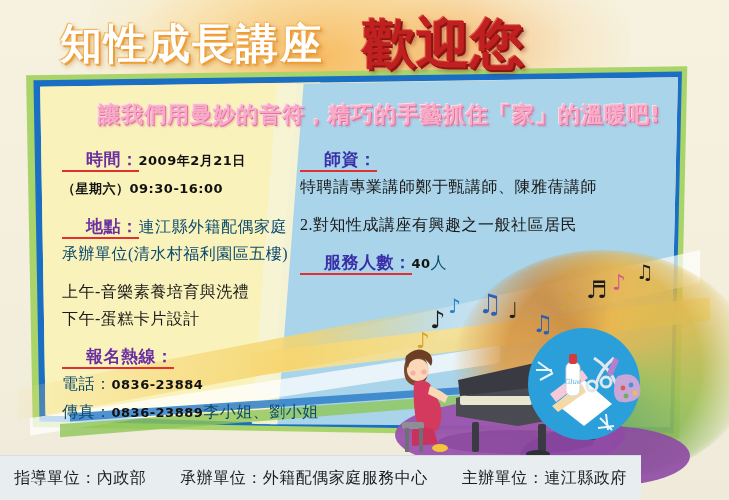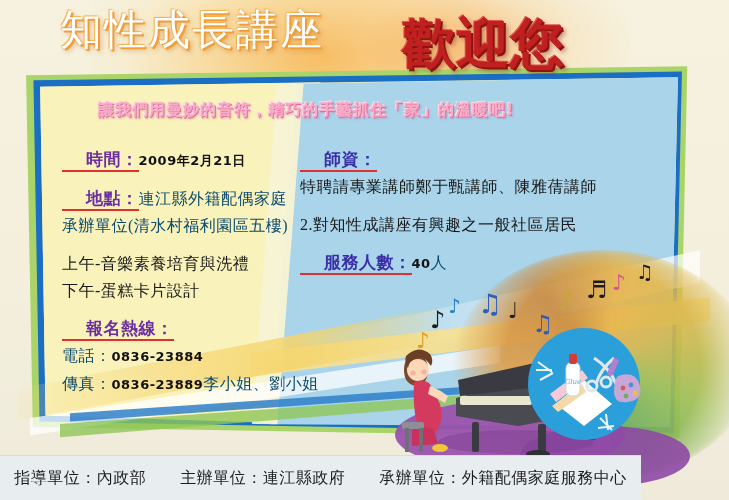--- a/index.html
+++ b/index.html
@@ -59,29 +59,29 @@
     border-radius:50%;
     -webkit-mask-image:radial-gradient(circle at 50% 50%,#000 52%,rgba(0,0,0,.35) 70%,rgba(0,0,0,0) 80%);
     mask-image:radial-gradient(circle at 50% 50%,#000 52%,rgba(0,0,0,.35) 70%,rgba(0,0,0,0) 80%);
     filter:blur(3px);opacity:.9;}
 
   
   .rug{position:absolute;left:395px;top:400px;width:230px;height:70px;background:#9a53ad;border-radius:50%;opacity:.95;}
   .rug2{position:absolute;left:520px;top:426px;width:170px;height:60px;background:#8e49a4;border-radius:50%;opacity:.9;}
 
   
-  .title-main{position:absolute;left:60px;top:2px;font-size:42px;letter-spacing:2px;
-    font-family:"DejaVu Sans", sans-serif;font-weight:normal;color:#ffffff;
+  .title-main{position:absolute;left:60px;top:16px;font-size:42px;letter-spacing:2px;
+    font-family:"DejaVu Sans", sans-serif;font-weight:bold;color:#ffffff;
     text-shadow:0 0 2px #e98b1f, 2px 2px 0 #f0a23a, -1px -1px 0 #f7c46d, 3px 3px 5px rgba(180,90,10,.45);
     white-space:nowrap;}
   .title-welcome{position:absolute;left:362px;top:8px;font-size:54px;letter-spacing:0px;
     font-family:"DejaVu Sans", sans-serif;font-weight:bold;color:#c0201f;
     text-shadow:2px 2px 0 #8e1412, 4px 4px 4px rgba(120,20,15,.4), -1px -1px 0 #e25a4c;
-    white-space:nowrap;margin-left:40px;}
-  .title-sub{position:absolute;left:98px;top:100px;font-size:16px;
+    white-space:nowrap;}
+  .title-sub{position:absolute;left:98px;top:100px;font-size:22px;
     font-family:"DejaVu Sans", sans-serif;font-weight:bold;color:#f6aec8;
     text-shadow:1px 1px 0 #e86fa0, -1px -1px 0 #ffd9e6, 2px 2px 2px rgba(200,80,130,.35);
     white-space:nowrap;letter-spacing:1px;}
 
   
   .col{position:absolute;}
   .col-left{left:62px;top:146px;width:240px;}
   .col-right{left:300px;top:146px;width:300px;}
 
   .line{white-space:nowrap;color:#1a1a1a;font-size:16px;line-height:27px;letter-spacing:.5px;}
@@ -197,20 +197,23 @@
   <div class="note" style="left:416px;top:330px;font-size:22px;color:#d8a02a;">♪</div>
 
   <div class="title-main">知性成長講座</div>
   <div class="title-welcome">歡迎您</div>
   <div class="title-sub">讓我們用曼妙的音符，精巧的手藝抓住「家」的溫暖吧!</div>
 
   <div class="col col-left">
     <div class="line">
       <span class="lbl">時間：</span><span class="val-bold">2009年2月21日</span>
     </div>
+    <div class="line">
+      <span class="val-bold">（星期六）09:30-16:00</span>
+    </div>
     <div class="gap"></div>
     <div class="line">
       <span class="lbl">地點：</span><span class="val">連江縣外籍配偶家庭</span>
     </div>
     <div class="line">
       <span class="val">承辦單位(清水村福利園區五樓)</span>
     </div>
     <div class="gap"></div>
     <div class="line">上午-音樂素養培育與洗禮</div>
     <div class="line">下午-蛋糕卡片設計</div>
@@ -234,17 +237,17 @@
     <div class="gap"></div>
     <div class="line">2.對知性成講座有興趣之一般社區居民</div>
     <div class="gap"></div>
     <div class="line">
       <span class="lbl lbl-blue">服務人數：</span><span class="val-bold num">40</span><span class="val">人</span>
     </div>
   </div>
 
   <div class="footer">
     <div class="fitem">指導單位：內政部</div>
+    <div class="fitem">承辦單位：外籍配偶家庭服務中心</div>
     <div class="fitem">主辦單位：連江縣政府</div>
-    <div class="fitem">承辦單位：外籍配偶家庭服務中心</div>
   </div>
 
 </div>
 
 </body></html>

